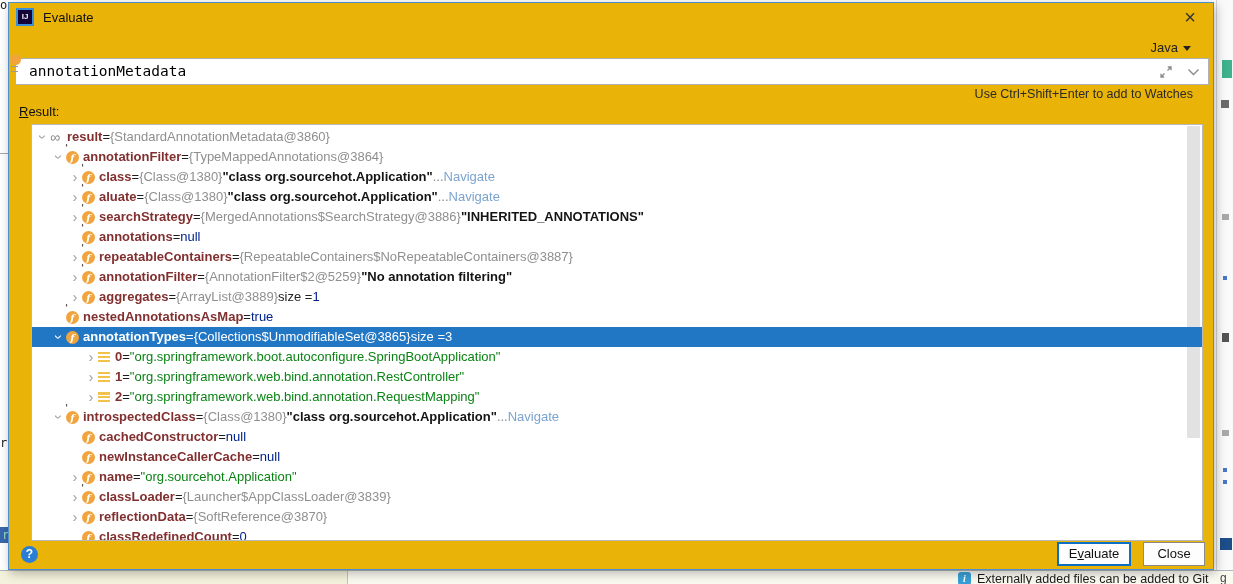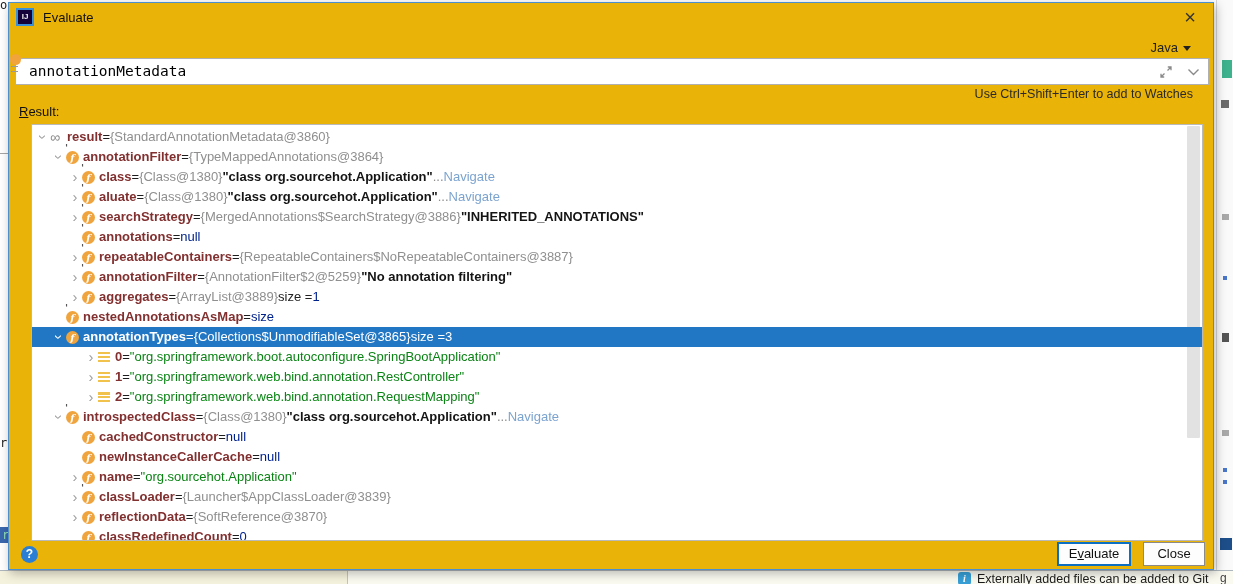--- a/index.html
+++ b/index.html
@@ -226,21 +226,21 @@
             <span class="p-eq"> = </span>
             <span class="p-ref">{ArrayList@3889}</span>
             <span class="p-plain">  size = </span>
             <span class="p-kw">1</span>
           </div>
           <div class="row" style="padding-left: 20px;">
             <span class="chev"></span>
             <span class="icon-slot"><span class="fico final">f</span></span>
             <span class="p-name">nestedAnnotationsAsMap</span>
             <span class="p-eq"> = </span>
-            <span class="p-kw">size</span>
+            <span class="p-kw">true</span>
           </div>
           <div class="row selected" style="padding-left: 20px;">
             <span class="chev open">›</span>
             <span class="icon-slot"><span class="fico">f</span></span>
             <span class="p-name">annotationTypes</span>
             <span class="p-eq"> = </span>
             <span class="p-ref">{Collections$UnmodifiableSet@3865}</span>
             <span class="p-plain">  size = </span>
             <span class="p-kw">3</span>
           </div>

